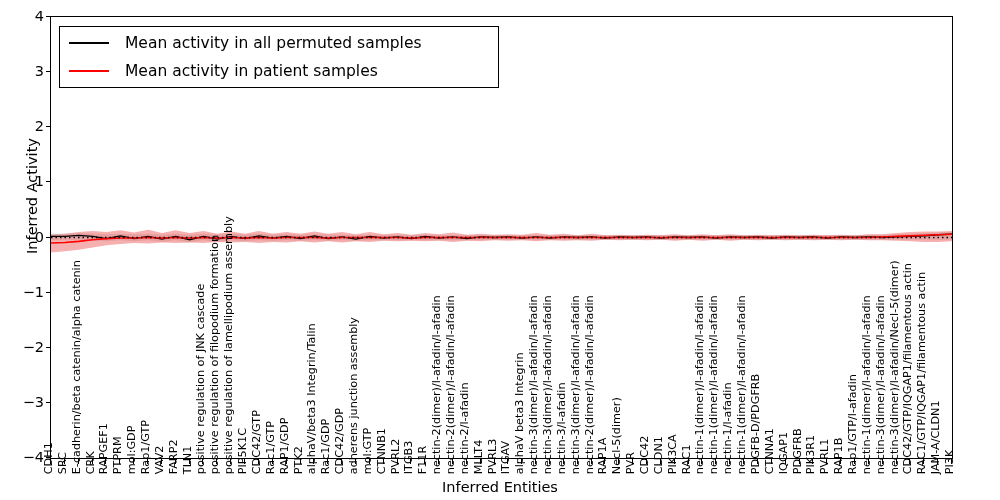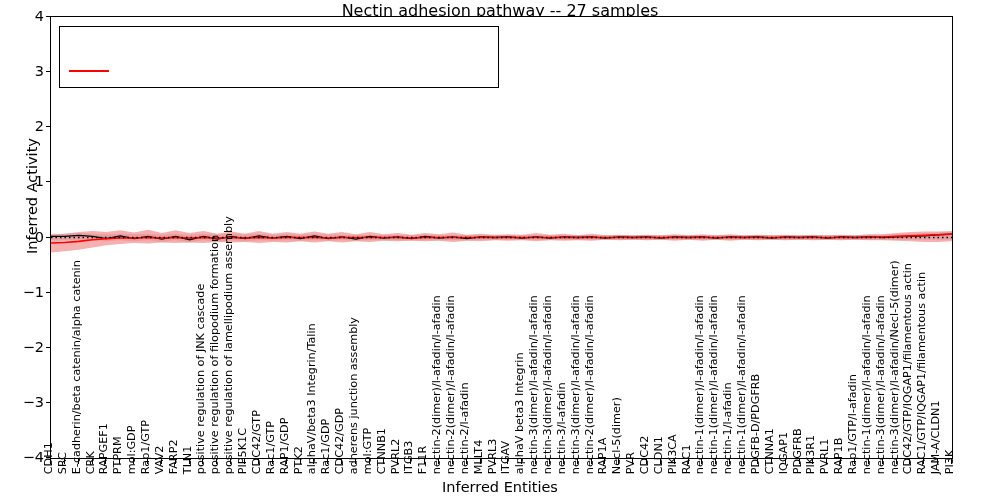--- a/index.html
+++ b/index.html
@@ -140,21 +140,20 @@
     font-size: 15.5px;
     color: #000;
     white-space: nowrap;
   }
 </style>
 </head>
 <body>
 
 <div id="figure">
 
-  <div class="chart-title">Nectin adhesion pathway -- 27 samples</div>
 
   <div class="ylabel">Inferred Activity</div>
 
   <div class="xlabel">Inferred Entities</div>
 
   <div id="ytick-labels">
       <div class="ytick-label" style="top: 457px;">−4</div>
       <div class="ytick-label" style="top: 401.875px;">−3</div>
       <div class="ytick-label" style="top: 346.75px;">−2</div>
       <div class="ytick-label" style="top: 291.625px;">−1</div>
@@ -317,18 +316,23 @@
       <div class="xtick-label" style="left: 871.831px; bottom: 26px;">nectin-1(dimer)/l-afadin/l-afadin</div>
       <div class="xtick-label" style="left: 885.692px; bottom: 26px;">nectin-3(dimer)/l-afadin/l-afadin</div>
       <div class="xtick-label" style="left: 899.554px; bottom: 26px;">nectin-3(dimer)/l-afadin/Necl-5(dimer)</div>
       <div class="xtick-label" style="left: 913.415px; bottom: 26px;">CDC42/GTP/IQGAP1/filamentous actin</div>
       <div class="xtick-label" style="left: 927.277px; bottom: 26px;">RAC1/GTP/IQGAP1/filamentous actin</div>
       <div class="xtick-label" style="left: 941.138px; bottom: 26px;">JAM-A/CLDN1</div>
       <div class="xtick-label" style="left: 955px; bottom: 26px;">PI3K</div>
     </div>
 
   <div class="legend-box">
+    <div class="legend-row r0">
+      <span class="legend-swatch" id="sw0" style="background: rgb(0, 0, 0);"></span>
+      <span class="legend-text">Mean activity in all permuted samples</span>
+    </div>
     <div class="legend-row r1">
       <span class="legend-swatch" id="sw1" style="background: rgb(255, 0, 0);"></span>
+      <span class="legend-text">Mean activity in patient samples</span>
     </div>
   </div>
 
 </div>
 
 </body></html>

